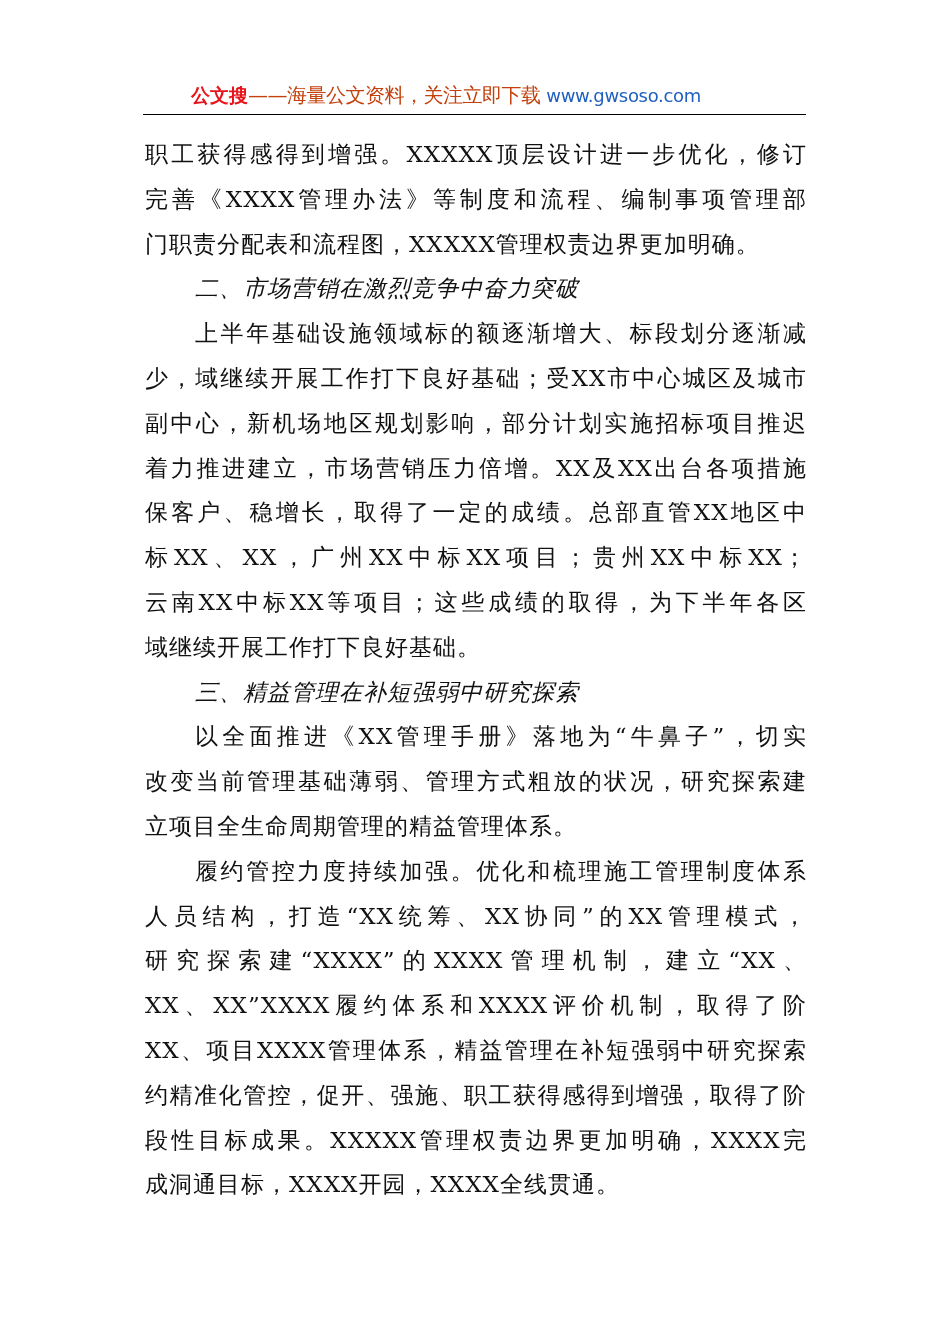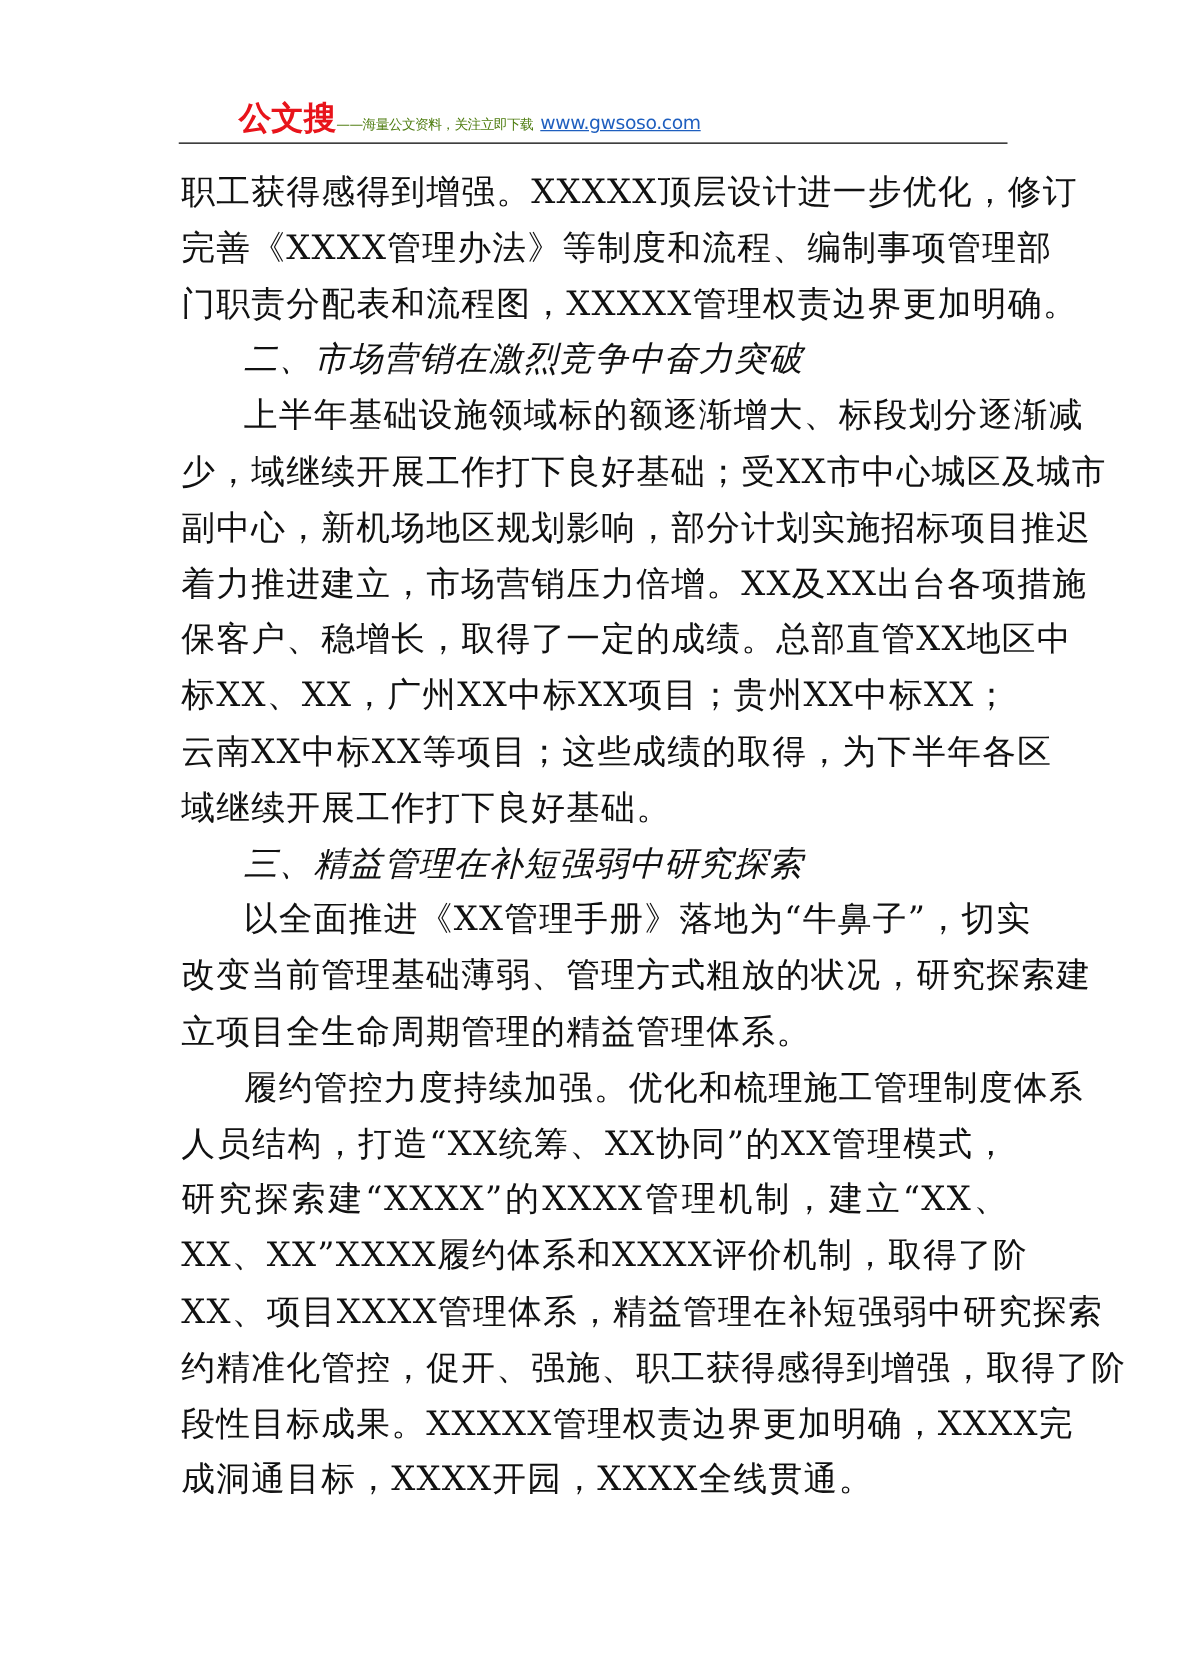--- a/index.html
+++ b/index.html
@@ -28,42 +28,41 @@
       left: 48px;
       top: 3px;
       white-space: nowrap;
       font-family: "DejaVu Sans", "Liberation Sans", sans-serif;
       font-size: 18px;
       line-height: 24px;
     }
     .brand {
       color: #e8141b;
       font-weight: bold;
-      font-size: 26px;
+      font-size: 19px;
     }
     .tagline {
-      color: #4d7c0f;
-      font-size: 11px;
+      color: #c2410c;
+      font-size: 20px;
       letter-spacing: -0.5px;
     }
     .link {
       color: #1f5fbf;
-      text-decoration: underline;
-      font-size: 15px;
+      font-size: 18px;
       letter-spacing: -0.3px;
     }
     .content {
       position: absolute;
       left: 145px;
       top: 132px;
       width: 662px;
     }
     .line {
       height: 44.8px;
-      font-size: 27px;
+      font-size: 23px;
       line-height: 44.8px;
       white-space: nowrap;
       text-align: justify;
       text-align-last: justify;
       letter-spacing: 1px;
     }
     .line.last {
       text-align-last: left;
     }
     .indent {

